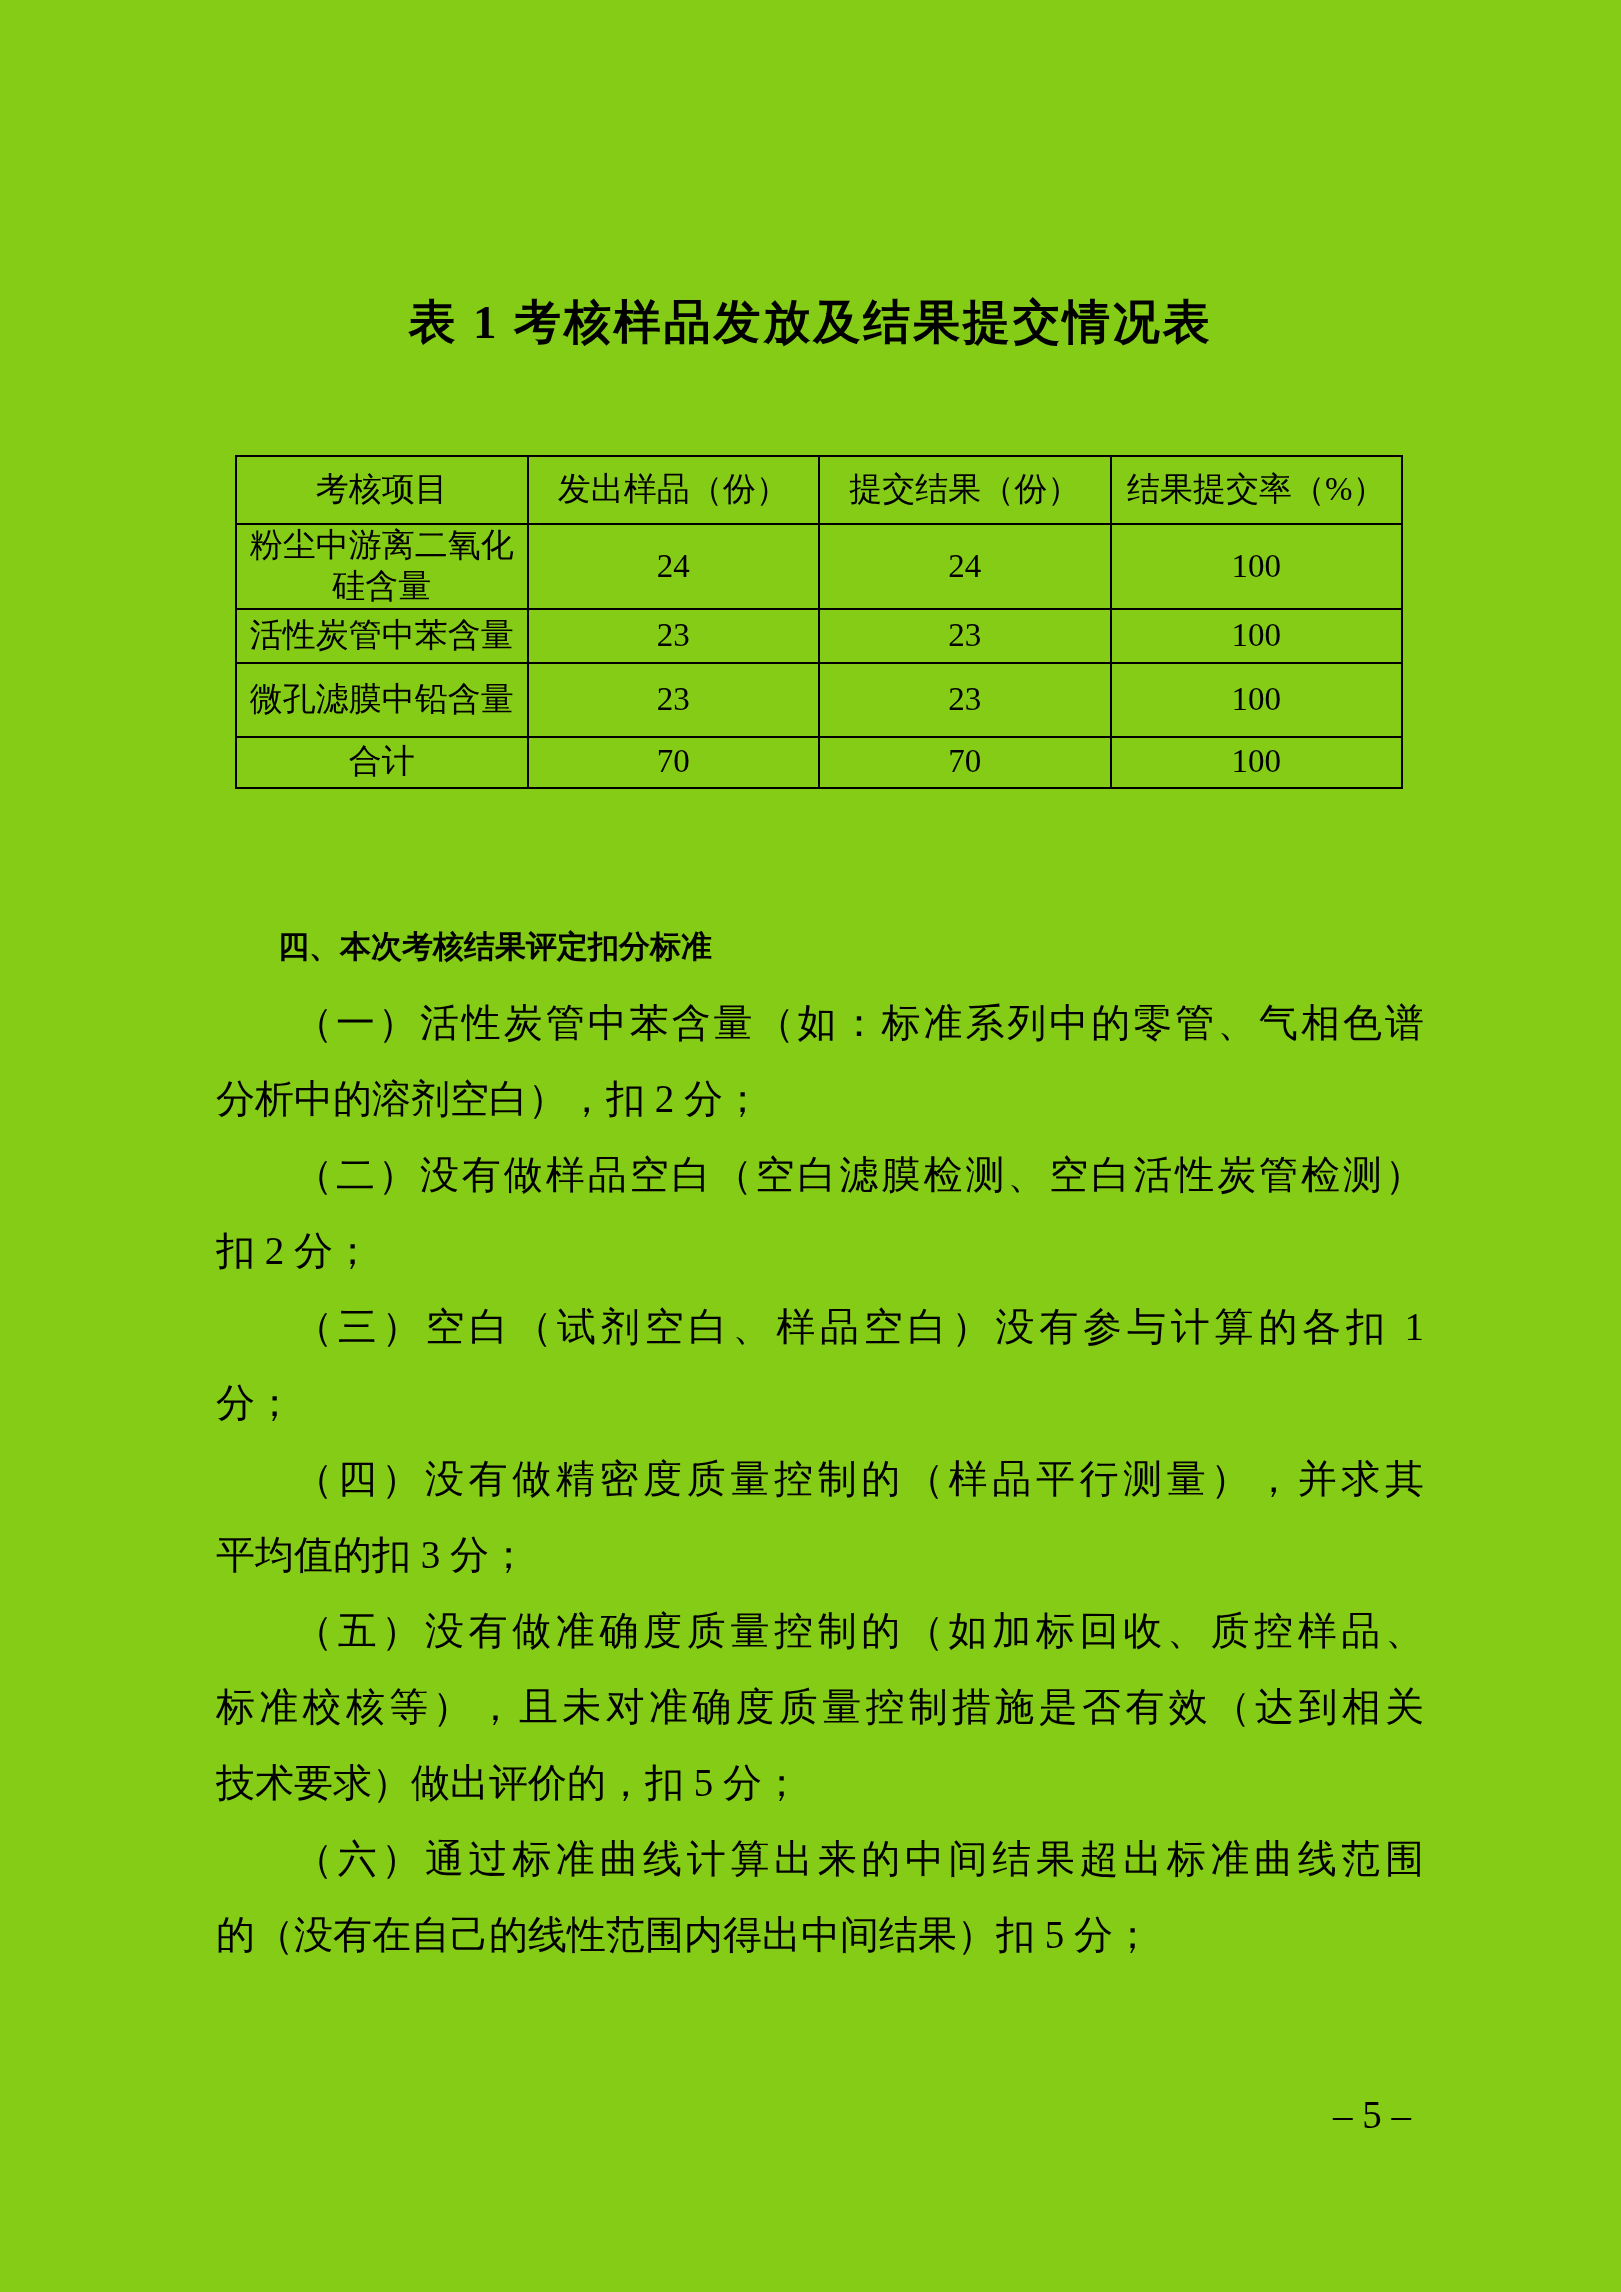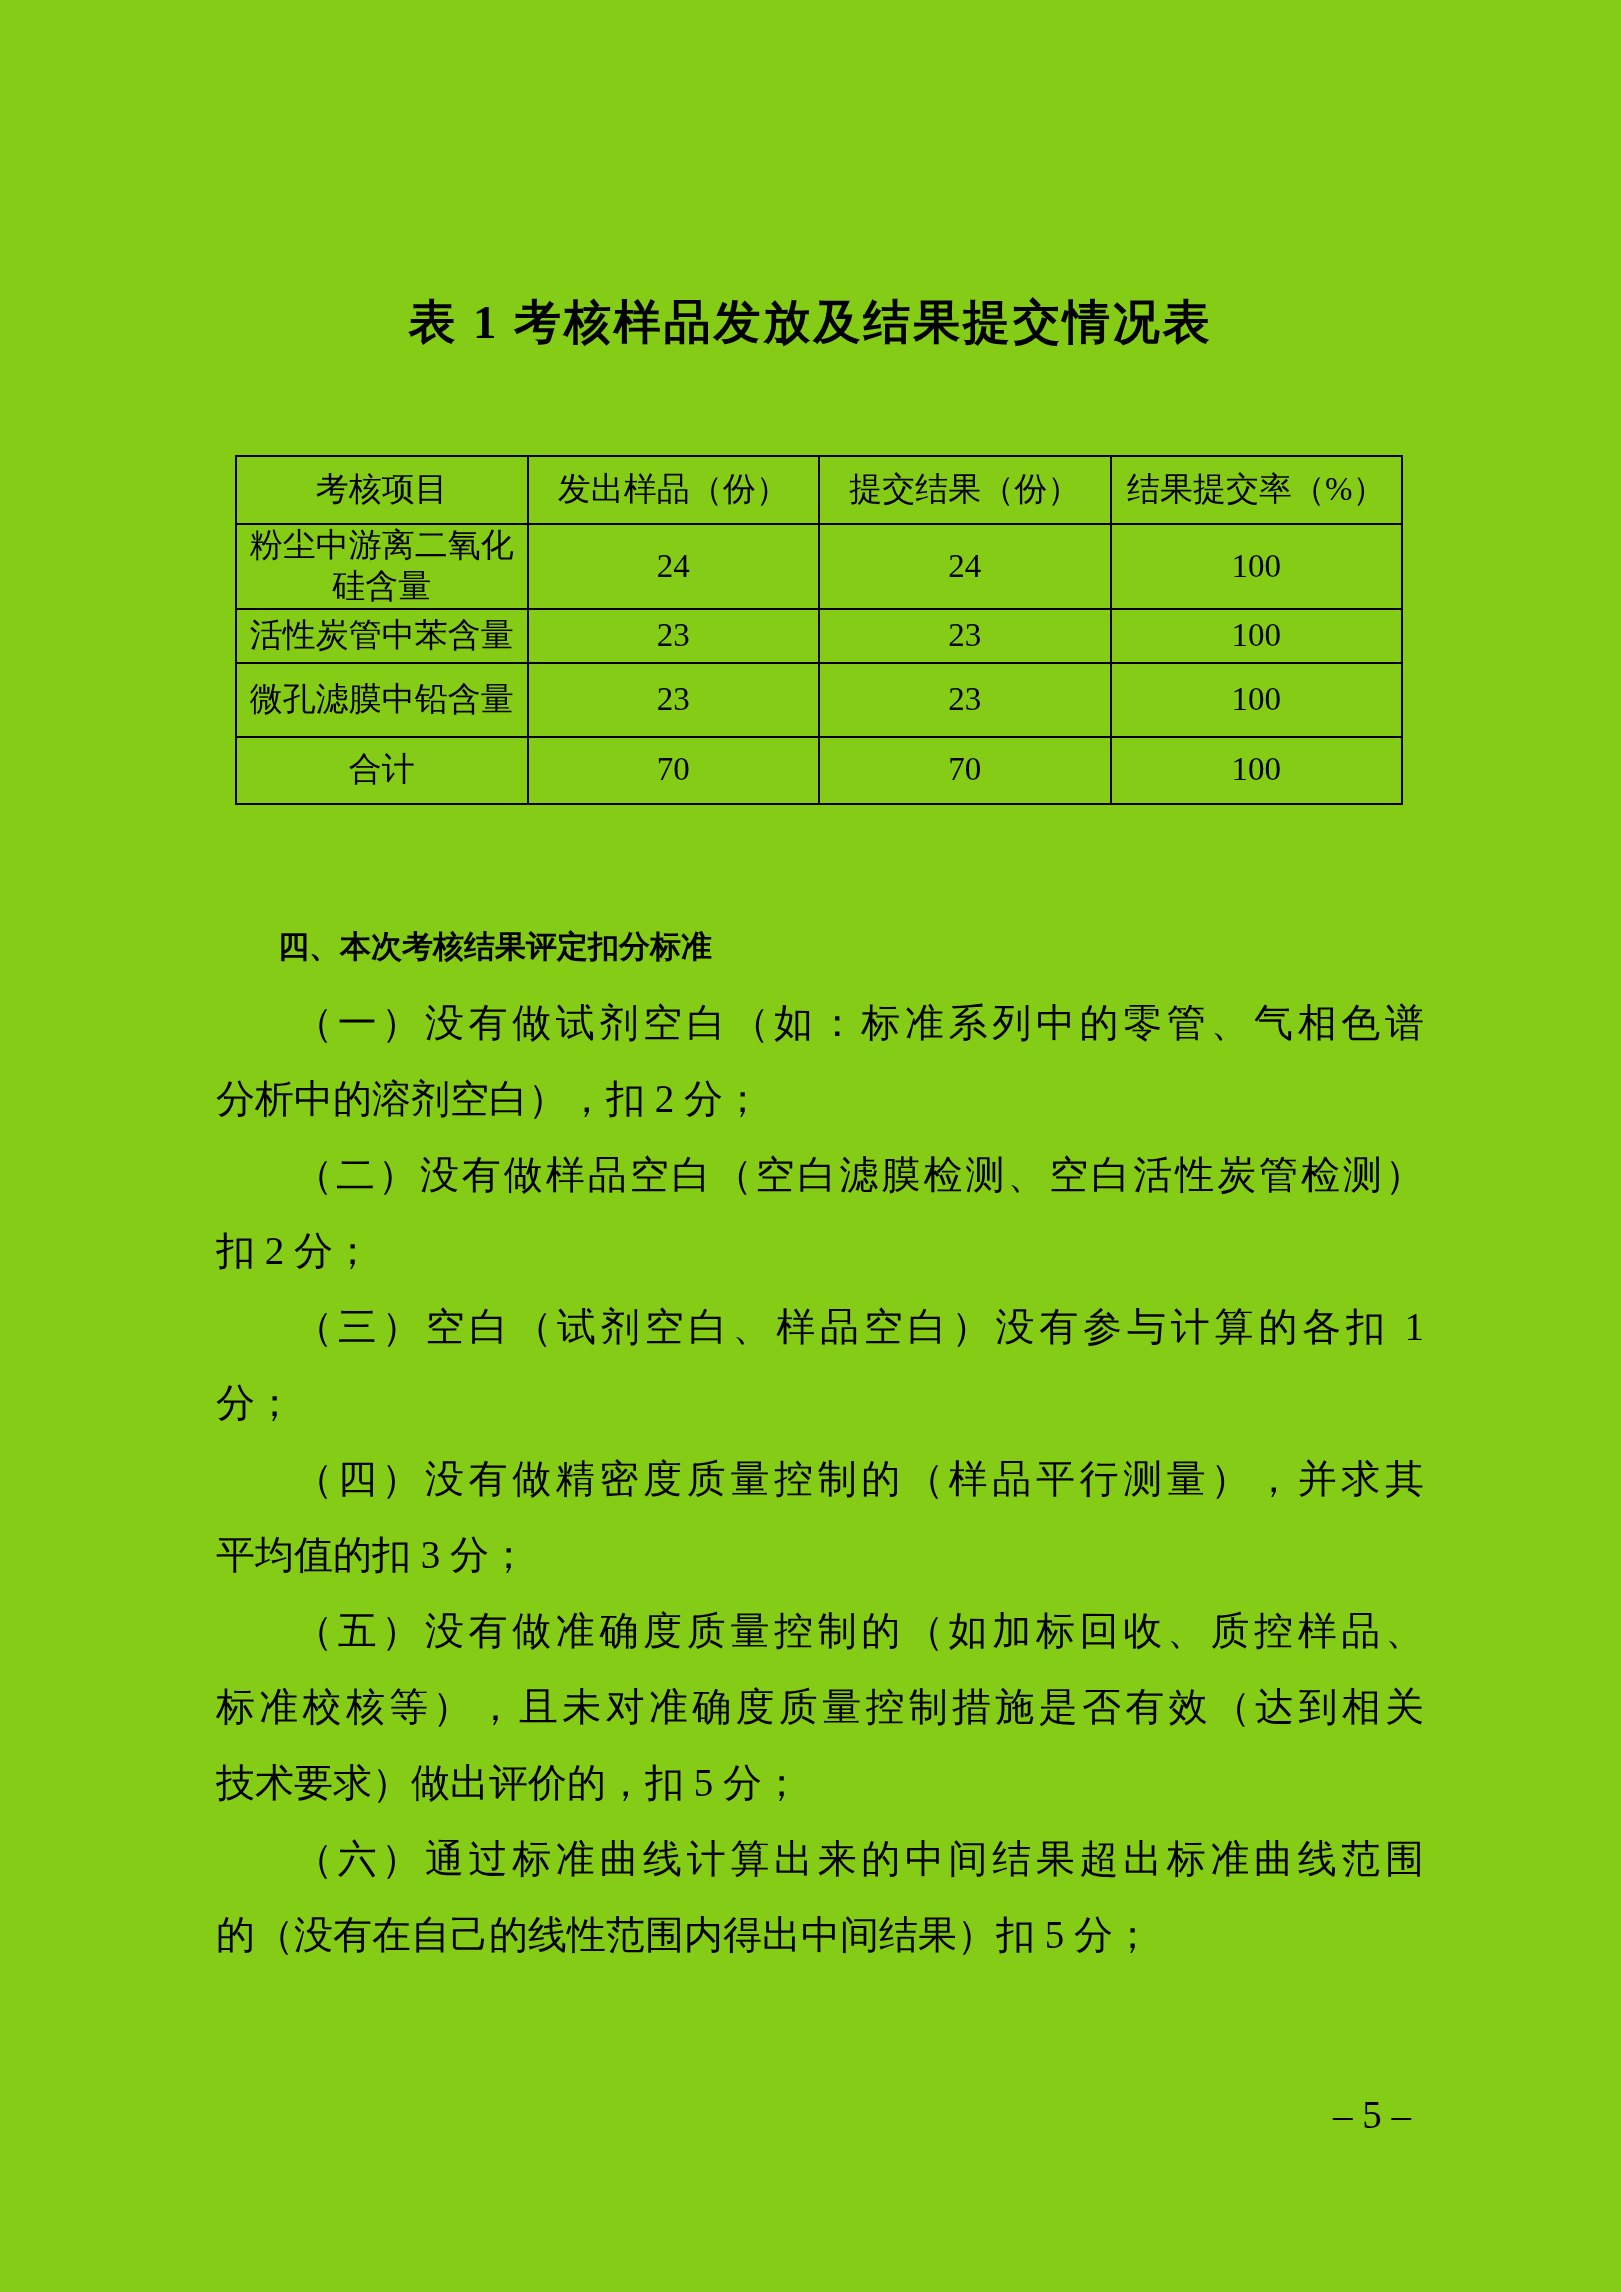--- a/index.html
+++ b/index.html
@@ -46,21 +46,21 @@
     vertical-align: middle;
     font-weight: normal;
     padding: 0 9.8px;
     overflow: hidden;
     line-height: 1.25;
   }
   .stats-table thead tr       { height: 68px; }
   .stats-table tbody tr:nth-child(1) { height: 84px; }
   .stats-table tbody tr:nth-child(2) { height: 54px; }
   .stats-table tbody tr:nth-child(3) { height: 74px; }
-  .stats-table tbody tr:nth-child(4) { height: 67px; border-radius: 15px; }
+  .stats-table tbody tr:nth-child(4) { height: 51px; border-radius: 15px; }
 
   .body-text {
     position: absolute;
     left: 216px;
     top: 909px;
     width: 1208px;
     font-size: 39px;
   }
   .line {
     height: 76px;
@@ -138,21 +138,21 @@
           <td>合计</td>
           <td>70</td>
           <td>70</td>
           <td>100</td>
         </tr>
       </tbody>
   </table>
 
   <div class="body-text" id="body-text">
     <div class="line heading">四、本次考核结果评定扣分标准</div>
-  <div class="line first">（一）没有做试剂空白（如：标准系列中的零管、气相色谱</div>
+  <div class="line first">（一）活性炭管中苯含量（如：标准系列中的零管、气相色谱</div>
       <div class="line last">分析中的溶剂空白），扣 2 分；</div>
       <div class="line first">（二）没有做样品空白（空白滤膜检测、空白活性炭管检测）</div>
       <div class="line last">扣 2 分；</div>
       <div class="line first">（三）空白（试剂空白、样品空白）没有参与计算的各扣 1</div>
       <div class="line last">分；</div>
       <div class="line first">（四）没有做精密度质量控制的（样品平行测量），并求其</div>
       <div class="line last">平均值的扣 3 分；</div>
       <div class="line first">（五）没有做准确度质量控制的（如加标回收、质控样品、</div>
       <div class="line full">标准校核等），且未对准确度质量控制措施是否有效（达到相关</div>
       <div class="line last">技术要求）做出评价的，扣 5 分；</div>

